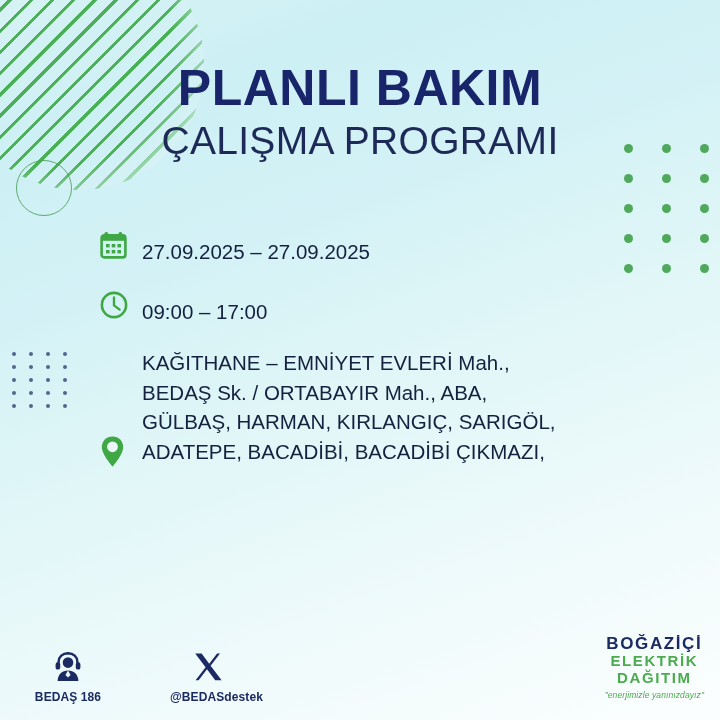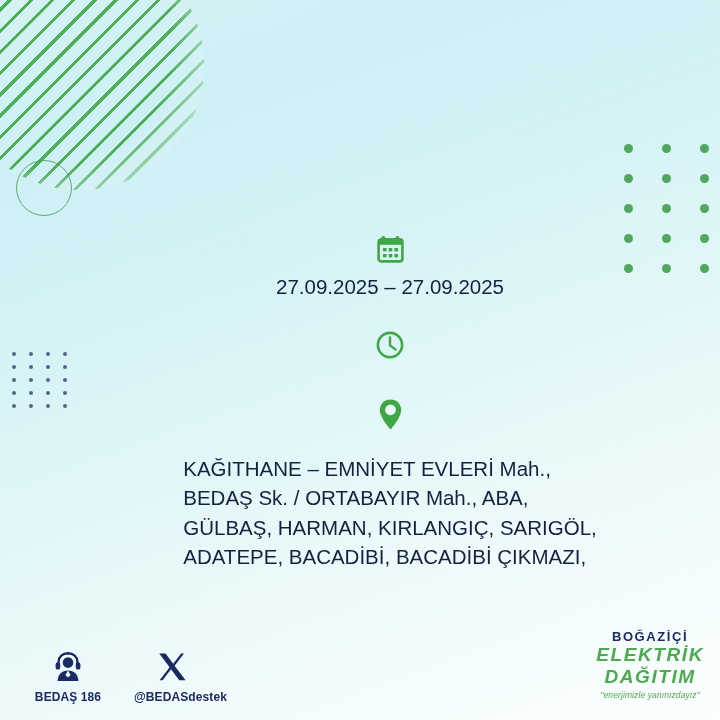--- a/index.html
+++ b/index.html
@@ -96,22 +96,22 @@
     margin-top:4px;
     font-size:39px;
     font-weight:400;
     letter-spacing:.3px;
     color:#1d2a57;
     line-height:1.12;
   }
 
   
   .info { position:absolute; left:100px; top:228px; right:40px; }
-  .row { display:flex; align-items:center; margin-bottom:24px;flex-direction:column; }
-  .row:last-child { margin-bottom:0;gap:20px; }
+  .row { display:flex; align-items:flex-end; margin-bottom:24px; }
+  .row:last-child { margin-bottom:0; }
   .row .ico {
     flex:0 0 42px;
     height:34px;
     display:flex;
     align-items:center;
     justify-content:flex-start;
   }
   .row .txt {
     font-size:20.5px;
     color:#14213f;
@@ -128,42 +128,42 @@
   .row-time { margin-bottom:26px; }
   .row-work { margin-bottom:26px; }
 
   
   .footer {
     position:absolute;
     left:30px;
     bottom:16px;
     display:flex;
     align-items:flex-end;
-    gap:28px;
+    gap:64px;
   }
   .fitem { width:76px; text-align:center; }
   .fitem .fico { height:36px; display:flex; align-items:flex-end; justify-content:center; }
   .fitem .flabel {
     margin-top:7px;
     font-size:12px;
     color:#1b2a63;
     font-weight:bold;
     letter-spacing:.1px;
     white-space:nowrap;
   }
 
   
   .logo { position:absolute; right:16px; bottom:20px; text-align:center; }
   .logo-l1 {
-    font-size:13px; font-weight:bold; color:#1b2a63;
+    font-size:17px; font-weight:bold; color:#1b2a63;
     letter-spacing:1.6px; line-height:1.12;
   }
   .logo-l2, .logo-l3 {
-    font-size:19px; font-weight:bold; color:#4cab4e;
-    letter-spacing:1.6px; line-height:1.12;font-style:italic;
+    font-size:15px; font-weight:bold; color:#4cab4e;
+    letter-spacing:1.6px; line-height:1.12;
   }
   .logo-tag {
     margin-top:3px;
     font-size:8.5px;
     font-style:italic;
     color:#4cab4e;
     letter-spacing:.1px;
     white-space:nowrap;
   }
 </style>
@@ -210,20 +210,24 @@
     <span></span>
       <span></span>
       <span></span>
       <span></span>
     <span></span>
       <span></span>
       <span></span>
       <span></span>
   </div>
 
+  <div class="header">
+    <div class="title-main">PLANLI BAKIM</div>
+    <div class="title-sub">ÇALIŞMA PROGRAMI</div>
+  </div>
 
   <div class="info">
 
     <div class="row row-date">
       <div class="ico">
         <svg width="27" height="28" viewBox="0 0 27 28" aria-hidden="true">
           <rect x="4.5" y="1" width="3.6" height="6" rx="1.6" fill="#3fa845"></rect>
           <rect x="18.6" y="1" width="3.6" height="6" rx="1.6" fill="#3fa845"></rect>
           <rect x="1.6" y="4.4" width="23.8" height="22" rx="2.6" fill="none" stroke="#3fa845" stroke-width="2.6"></rect>
           <rect x="1.6" y="4.4" width="23.8" height="5.4" fill="#3fa845"></rect>
@@ -238,20 +242,21 @@
       <div class="txt">27.09.2025 – 27.09.2025</div>
     </div>
 
     <div class="row row-time">
       <div class="ico">
         <svg width="28" height="28" viewBox="0 0 28 28" aria-hidden="true">
           <circle cx="14" cy="14" r="12.1" fill="none" stroke="#3fa845" stroke-width="2.6"></circle>
           <path d="M14 6.4 L14 14.4 L19.6 18.6" fill="none" stroke="#3fa845" stroke-width="2.4" stroke-linecap="round" stroke-linejoin="round"></path>
         </svg>
       </div>
+      <div class="txt">09:00 – 17:00</div>
     </div>
 
 
     <div class="row addr">
       <div class="ico">
         <svg width="25" height="33" viewBox="0 0 25 33" aria-hidden="true">
           <path d="M12.5 1.4 C6.3 1.4 1.8 6.1 1.8 12 C1.8 19.6 12.5 31.6 12.5 31.6
                    C12.5 31.6 23.2 19.6 23.2 12 C23.2 6.1 18.7 1.4 12.5 1.4 Z" fill="#3fa845"></path>
           <circle cx="12.5" cy="11.8" r="5.4" fill="#eaf8f9"></circle>
         </svg>

